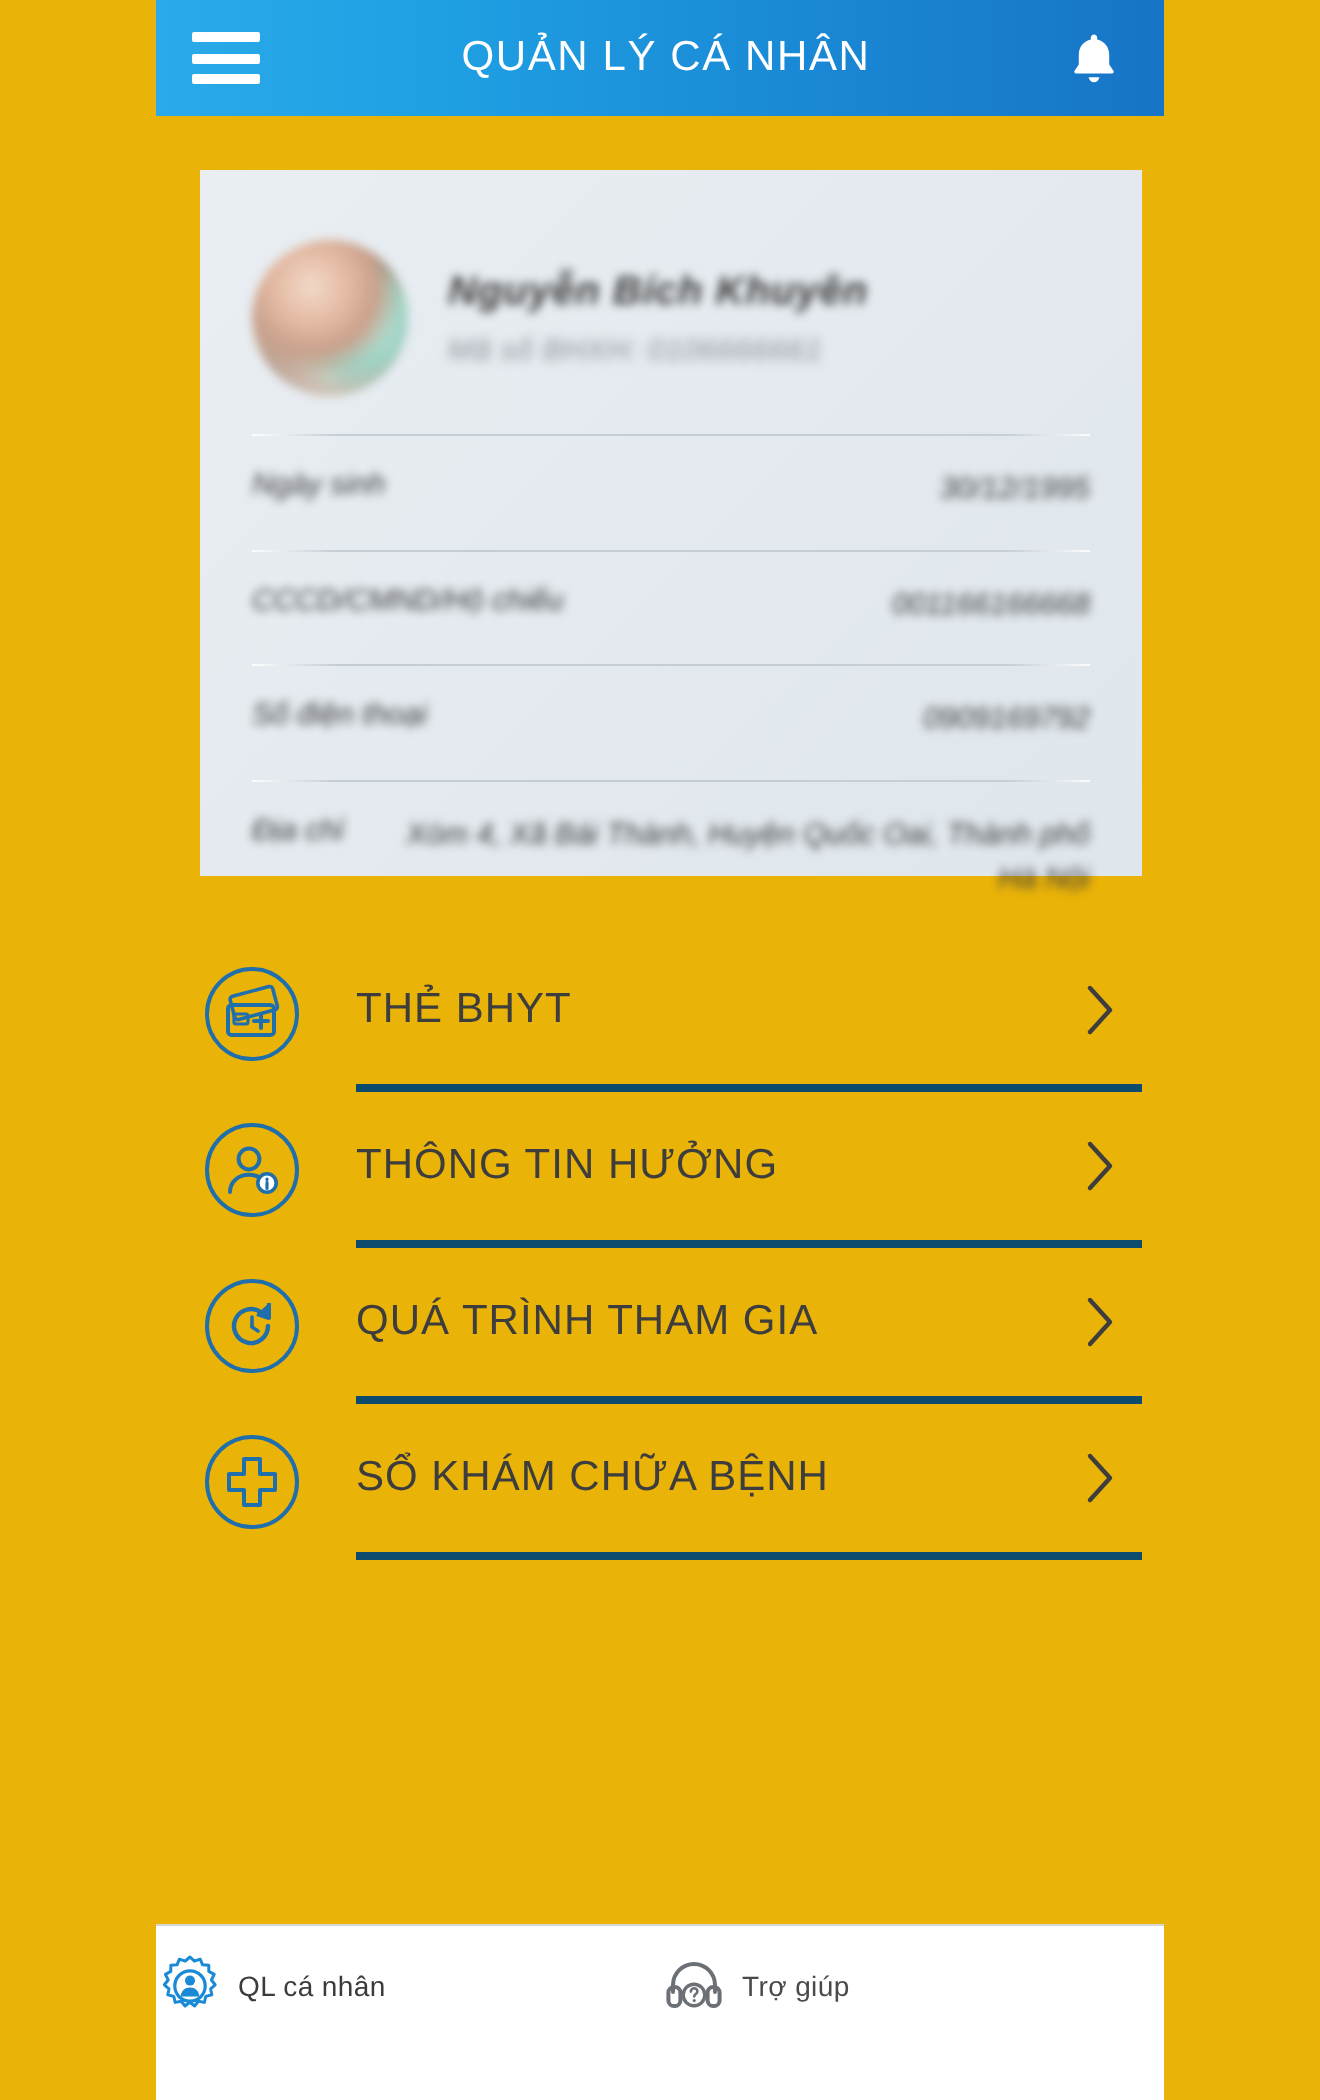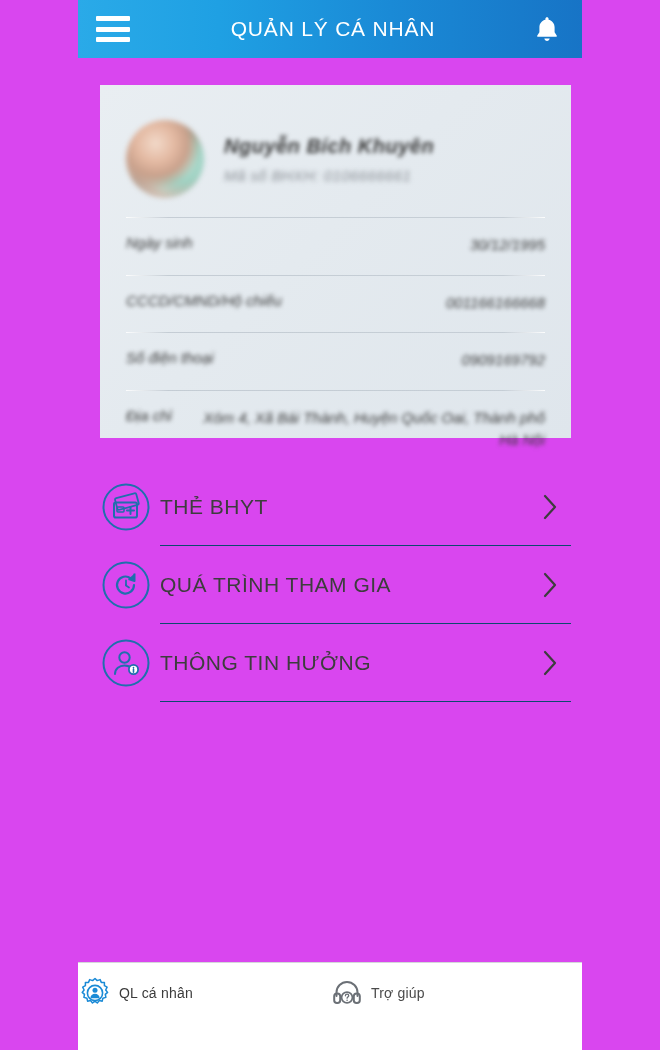--- a/index.html
+++ b/index.html
@@ -9,21 +9,21 @@
     height: 1050px;
     background: #ffffff;
     font-family: "Liberation Sans", sans-serif;
     overflow: hidden;
   }
 
   .phone {
     position: relative;
     width: 660px;
     height: 1050px;
-    background: #d946ef;
+    background: #eab308;
   }
 
   
   .appbar {
     position: absolute;
     left: 78px;
     top: 0;
     width: 504px;
     height: 58px;
     background: linear-gradient(to right, #2aaae8 0%, #1fa0e3 28%, #1a8ad6 62%, #1774c6 100%);
@@ -178,22 +178,22 @@
     align-items: center;
     justify-content: center;
   }
 
   .menu-body {
     flex: 1 1 auto;
     display: flex;
     align-items: center;
     justify-content: space-between;
     height: 100%;
-    margin-left: 8px;
-    border-bottom: 1px solid #0c4a6e;
+    margin-left: 26px;
+    border-bottom: 4px solid #0c4a6e;
     padding-right: 10px;
   }
 
   .menu-label {
     font-size: 21px;
     color: #3d3d3d;
     letter-spacing: 0.5px;
     white-space: nowrap;
   }
 
@@ -308,56 +308,72 @@
             <path d="M3 2 L13 13 L3 24" fill="none" stroke="#3d3d3d" stroke-width="2.2" stroke-linecap="round" stroke-linejoin="round"></path>
           </svg>
         </span>
       </div>
     </div>
 
     <div class="menu-item">
       <div class="menu-icon">
         <svg width="50" height="50" viewBox="0 0 50 50" aria-hidden="true">
           <circle cx="25" cy="25" r="22.5" fill="none" stroke="#1f6fad" stroke-width="2"></circle>
+          <circle cx="23.5" cy="19.5" r="5.2" fill="none" stroke="#1f6fad" stroke-width="2"></circle>
+          <path d="M14 36c0-5.2 4.3-8.6 9.5-8.6 3 0 5.7 1.1 7.4 3" fill="none" stroke="#1f6fad" stroke-width="2" stroke-linecap="round"></path>
+          <circle cx="32.5" cy="31.5" r="4.6" fill="#ffffff" stroke="#1f6fad" stroke-width="1.8"></circle>
+          <path d="M32.5 29.6v0.2M32.5 31.2v3" stroke="#1f6fad" stroke-width="1.6" stroke-linecap="round"></path>
+        </svg>
+      </div>
+      <div class="menu-body">
+        <span class="menu-label">THÔNG TIN HƯỞNG</span>
+        <span class="chev">
+          <svg width="16" height="26" viewBox="0 0 16 26" aria-hidden="true">
+            <path d="M3 2 L13 13 L3 24" fill="none" stroke="#3d3d3d" stroke-width="2.2" stroke-linecap="round" stroke-linejoin="round"></path>
+          </svg>
+        </span>
+      </div>
+    </div>
+
+    <div class="menu-item">
+      <div class="menu-icon">
+        <svg width="50" height="50" viewBox="0 0 50 50" aria-hidden="true">
+          <circle cx="25" cy="25" r="22.5" fill="none" stroke="#1f6fad" stroke-width="2"></circle>
           <path d="M33 25a8.5 8.5 0 1 1-3.3-6.7" fill="none" stroke="#1f6fad" stroke-width="2.2" stroke-linecap="round"></path>
           <path d="M33.5 13.5 L33.5 21 L27.5 19" fill="#1f6fad" stroke="#1f6fad" stroke-width="2" stroke-linejoin="round"></path>
           <path d="M25 20.5v5l3 2" fill="none" stroke="#1f6fad" stroke-width="1.8" stroke-linecap="round"></path>
           <circle cx="25" cy="25" r="0.9" fill="#1f6fad"></circle>
         </svg>
       </div>
       <div class="menu-body">
         <span class="menu-label">QUÁ TRÌNH THAM GIA</span>
         <span class="chev">
           <svg width="16" height="26" viewBox="0 0 16 26" aria-hidden="true">
             <path d="M3 2 L13 13 L3 24" fill="none" stroke="#3d3d3d" stroke-width="2.2" stroke-linecap="round" stroke-linejoin="round"></path>
           </svg>
         </span>
       </div>
     </div>
 
     <div class="menu-item">
       <div class="menu-icon">
         <svg width="50" height="50" viewBox="0 0 50 50" aria-hidden="true">
           <circle cx="25" cy="25" r="22.5" fill="none" stroke="#1f6fad" stroke-width="2"></circle>
-          <circle cx="23.5" cy="19.5" r="5.2" fill="none" stroke="#1f6fad" stroke-width="2"></circle>
-          <path d="M14 36c0-5.2 4.3-8.6 9.5-8.6 3 0 5.7 1.1 7.4 3" fill="none" stroke="#1f6fad" stroke-width="2" stroke-linecap="round"></path>
-          <circle cx="32.5" cy="31.5" r="4.6" fill="#ffffff" stroke="#1f6fad" stroke-width="1.8"></circle>
-          <path d="M32.5 29.6v0.2M32.5 31.2v3" stroke="#1f6fad" stroke-width="1.6" stroke-linecap="round"></path>
+          <path d="M21 13.5h8v7.5h7.5v8H29v7.5h-8V29h-7.5v-8H21z" fill="none" stroke="#1f6fad" stroke-width="2" stroke-linejoin="round"></path>
         </svg>
       </div>
       <div class="menu-body">
-        <span class="menu-label">THÔNG TIN HƯỞNG</span>
+        <span class="menu-label">SỔ KHÁM CHỮA BỆNH</span>
         <span class="chev">
           <svg width="16" height="26" viewBox="0 0 16 26" aria-hidden="true">
             <path d="M3 2 L13 13 L3 24" fill="none" stroke="#3d3d3d" stroke-width="2.2" stroke-linecap="round" stroke-linejoin="round"></path>
           </svg>
         </span>
       </div>
     </div>
-
 
   </div>
 
   <div class="tabbar">
 
     <div class="tab active">
       <div class="tab-icon">
         <svg width="34" height="34" viewBox="0 0 34 34" aria-hidden="true">
           <path d="M17 2.5l2.2 2.1 2.9-1 1.2 2.8 3.1 0.2 0 3.1 2.7 1.5-1.4 2.8 1.9 2.4-2.3 2 0.6 3-3 0.8-0.7 3-3-0.6-1.9 2.4-2.4-1.9-2.4 1.9-1.9-2.4-3 0.6-0.7-3-3-0.8 0.6-3-2.3-2 1.9-2.4-1.4-2.8 2.7-1.5 0-3.1 3.1-0.2 1.2-2.8 2.9 1z" fill="none" stroke="#1a8ad6" stroke-width="1.5" stroke-linejoin="round"></path>
           <circle cx="17" cy="17" r="7.6" fill="none" stroke="#1a8ad6" stroke-width="1.6"></circle>

